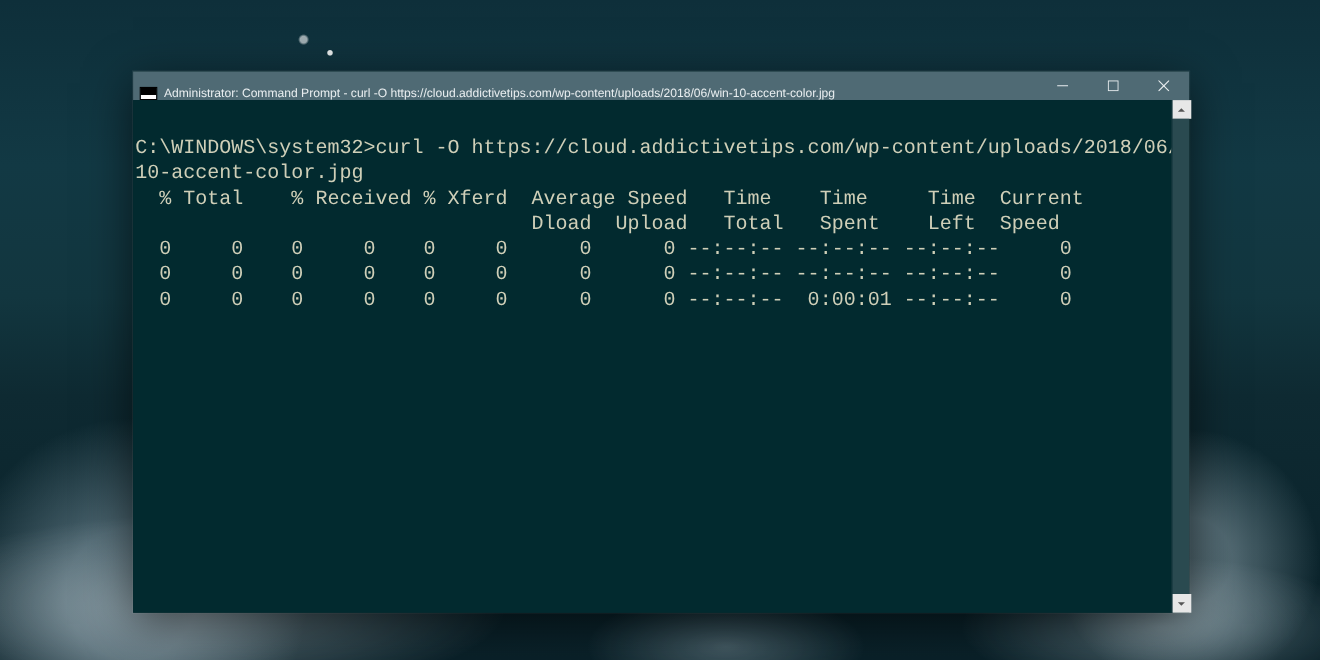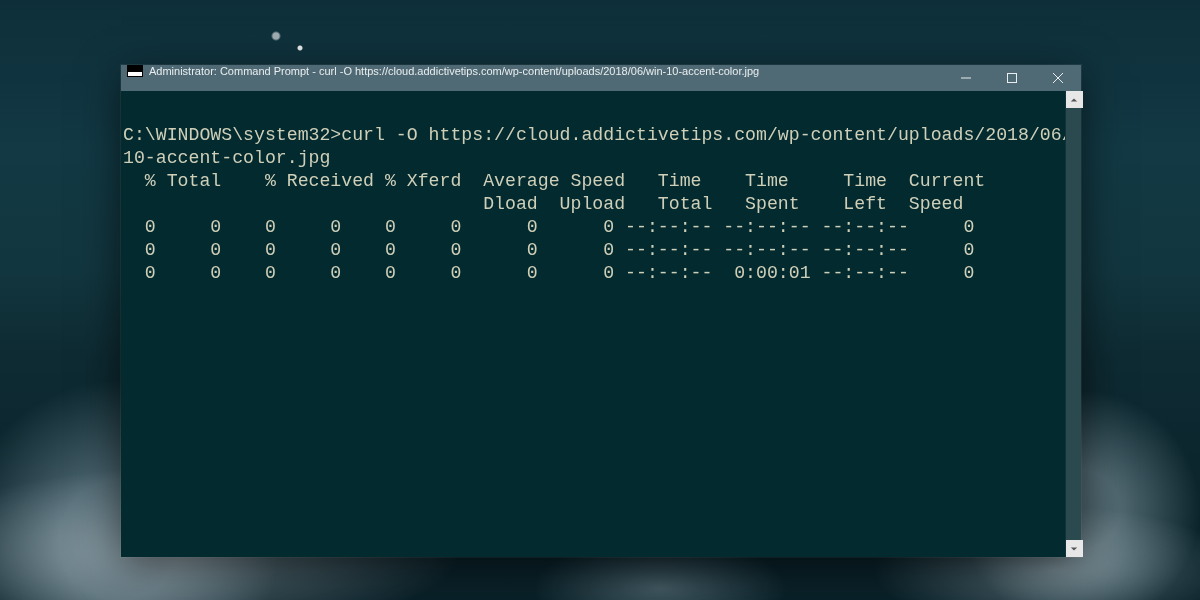--- a/index.html
+++ b/index.html
@@ -37,21 +37,21 @@
       height: 492px;
       background: #0c2b2b;
       box-shadow: 0 10px 40px rgba(0,0,0,0.6), 0 0 0 1px rgba(255,255,255,0.08);
       display: flex;
       flex-direction: column;
     }
     .titlebar {
       height: 26px;
       background: #4f6a74;
       display: flex;
-      align-items: flex-start;
+      align-items: flex-end;
       color: #e9eef0;
       font-size: 11px;
       user-select: none;
     }
     .titlebar .app-icon {
       width: 16px; height: 12px;
       margin: 0 6px 0 6px;
       background: linear-gradient(#000 0 60%, #fff 60% 100%);
       border: 1px solid #000;
       position: relative;

